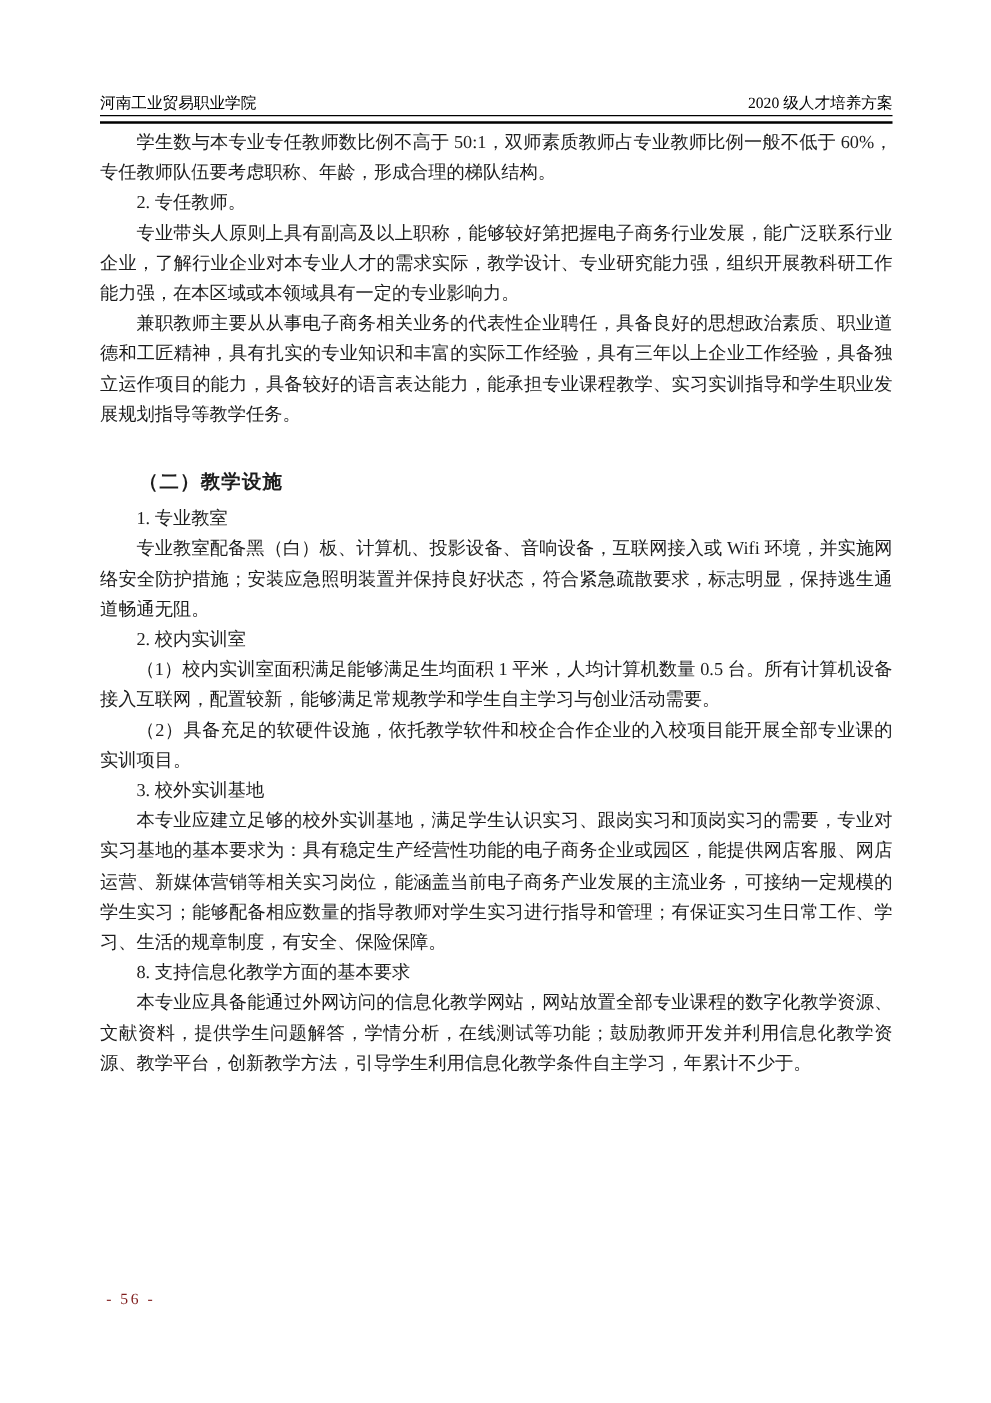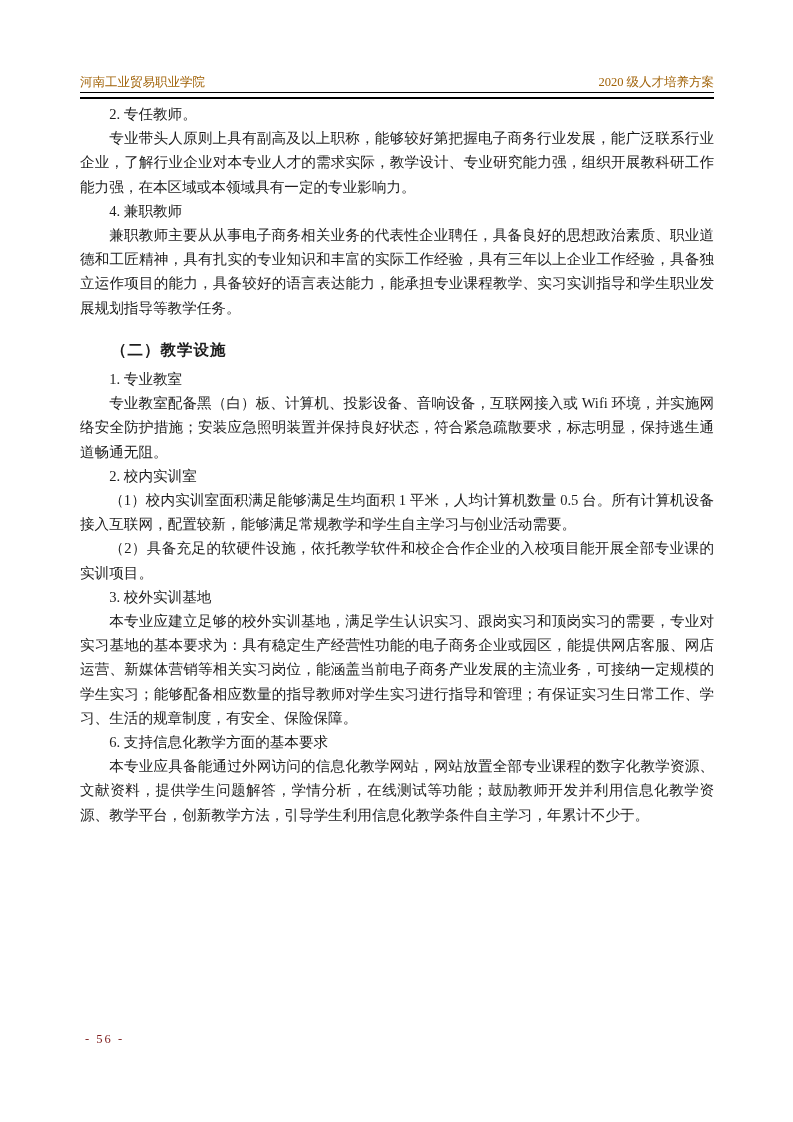--- a/index.html
+++ b/index.html
@@ -18,21 +18,21 @@
   }
   .header {
     position: absolute;
     left: 80px;
     right: 79px;
     top: 74px;
     display: flex;
     justify-content: space-between;
     font-size: 12.5px;
     line-height: 16px;
-    color: #a16207;
+    color: #000000;
   }
   .header-rule {
     position: absolute;
     left: 80px;
     right: 79px;
     top: 92px;
   }
   .rule-thin  { height: 1px;   background: #000; }
   .rule-thick { height: 2.5px; background: #000; margin-top: 3.5px; }
 
@@ -48,21 +48,21 @@
   }
   .doc-body p {
     margin: 0;
     padding: 0;
     text-indent: 2em;
   }
   .doc-body p.heading {
     font-family: "Liberation Sans", "DejaVu Sans", sans-serif;
     font-weight: 700;
     font-size: 15.5px;
-    margin-top: 18px;
+    margin-top: 30px;
     margin-bottom: 5px;
     letter-spacing: 1px;
   }
   .footer {
     position: absolute;
     left: 85px;
     top: 1032px;
     font-size: 12.5px;
     letter-spacing: 2px;
     color: #7f1d1d;
@@ -78,33 +78,33 @@
     <span>2020 级人才培养方案</span>
   </div>
 
   <div class="header-rule">
     <div class="rule-thin"></div>
     <div class="rule-thick"></div>
   </div>
 
   <div class="doc-body">
 
+  <p class="body">学生数与本专业专任教师数比例不高于 50:1，双师素质教师占专业教师比例一般不低于 60%，专任教师队伍要考虑职称、年龄，形成合理的梯队结构。</p>
       <p class="body">2. 专任教师。</p>
       <p class="body">专业带头人原则上具有副高及以上职称，能够较好第把握电子商务行业发展，能广泛联系行业企业，了解行业企业对本专业人才的需求实际，教学设计、专业研究能力强，组织开展教科研工作能力强，在本区域或本领域具有一定的专业影响力。</p>
-      <p class="body">4. 兼职教师</p>
       <p class="body">兼职教师主要从从事电子商务相关业务的代表性企业聘任，具备良好的思想政治素质、职业道德和工匠精神，具有扎实的专业知识和丰富的实际工作经验，具有三年以上企业工作经验，具备独立运作项目的能力，具备较好的语言表达能力，能承担专业课程教学、实习实训指导和学生职业发展规划指导等教学任务。</p>
       <p class="heading">（二）教学设施</p>
       <p class="body">1. 专业教室</p>
       <p class="body">专业教室配备黑（白）板、计算机、投影设备、音响设备，互联网接入或 Wifi 环境，并实施网络安全防护措施；安装应急照明装置并保持良好状态，符合紧急疏散要求，标志明显，保持逃生通道畅通无阻。</p>
       <p class="body">2. 校内实训室</p>
       <p class="body">（1）校内实训室面积满足能够满足生均面积 1 平米，人均计算机数量 0.5 台。所有计算机设备接入互联网，配置较新，能够满足常规教学和学生自主学习与创业活动需要。</p>
       <p class="body">（2）具备充足的软硬件设施，依托教学软件和校企合作企业的入校项目能开展全部专业课的实训项目。</p>
       <p class="body">3. 校外实训基地</p>
       <p class="body">本专业应建立足够的校外实训基地，满足学生认识实习、跟岗实习和顶岗实习的需要，专业对实习基地的基本要求为：具有稳定生产经营性功能的电子商务企业或园区，能提供网店客服、网店运营、新媒体营销等相关实习岗位，能涵盖当前电子商务产业发展的主流业务，可接纳一定规模的学生实习；能够配备相应数量的指导教师对学生实习进行指导和管理；有保证实习生日常工作、学习、生活的规章制度，有安全、保险保障。</p>
-      <p class="body">6. 支持信息化教学方面的基本要求</p>
+      <p class="body">8. 支持信息化教学方面的基本要求</p>
       <p class="body">本专业应具备能通过外网访问的信息化教学网站，网站放置全部专业课程的数字化教学资源、文献资料，提供学生问题解答，学情分析，在线测试等功能；鼓励教师开发并利用信息化教学资源、教学平台，创新教学方法，引导学生利用信息化教学条件自主学习，年累计不少于。</p>
     </div>
 
   <div class="footer">
     <span>- 56 -</span>
   </div>
 
 </div>
 
 </body></html>

